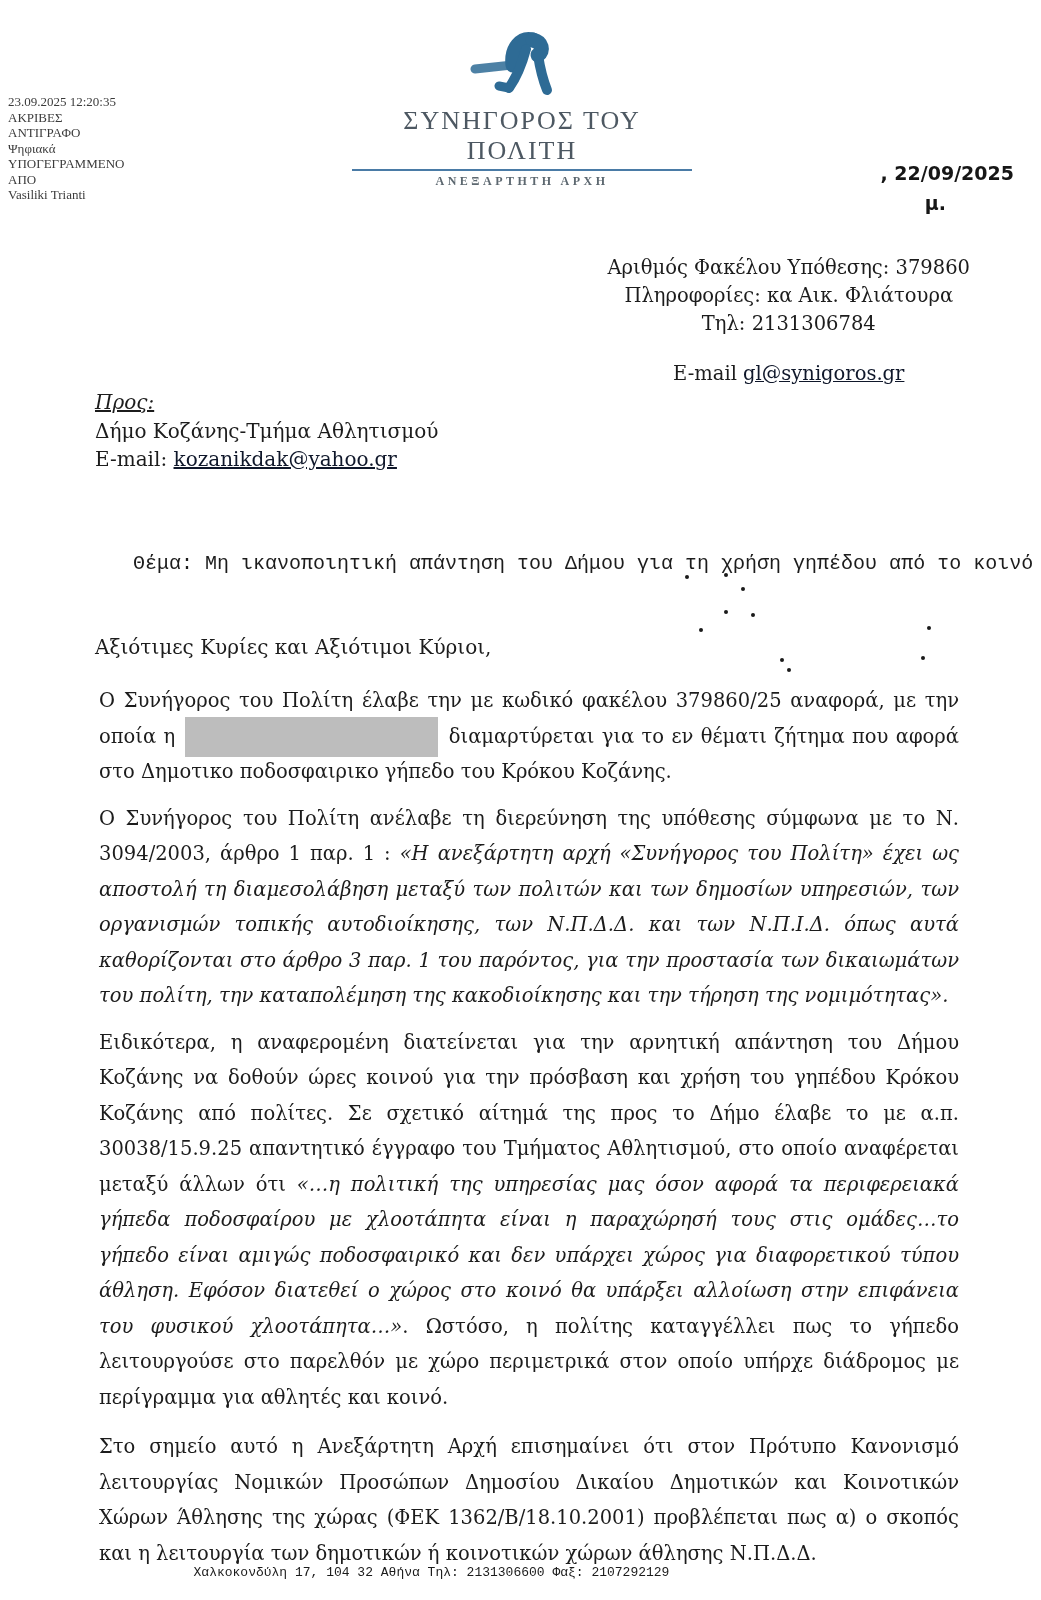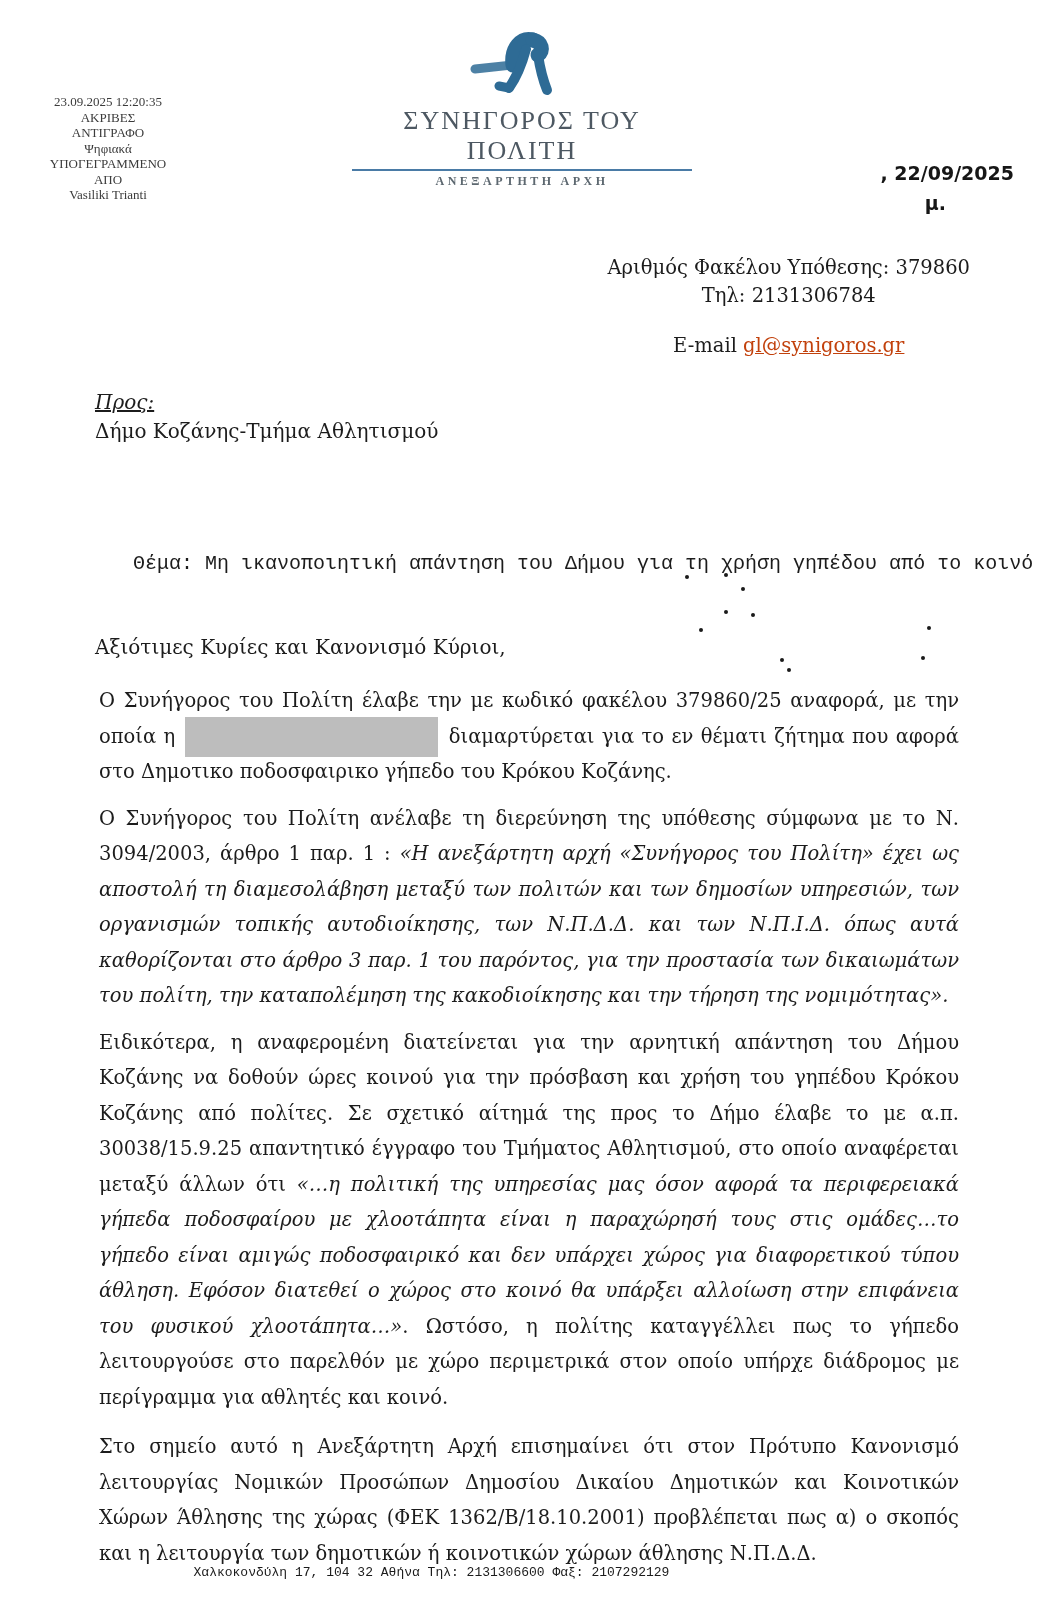--- a/index.html
+++ b/index.html
@@ -9,21 +9,20 @@
     -webkit-font-smoothing:antialiased;
   }
   .abs{position:absolute;}
 
   
   .stamp{
     left:8px;top:94px;width:200px;
     font-family:"Liberation Serif", serif;
     font-size:13px;line-height:15.5px;color:#3b3b3b;
     white-space:pre-line;
-    text-align:center;
   }
 
   
   .logo{left:352px;top:28px;width:340px;text-align:center;}
   .logo-symbol{display:block;margin:0 auto;}
   .logo-title{
     display:block;margin-top:8px;padding-bottom:3px;
     font-family:"Liberation Serif", serif;
     font-size:26px;letter-spacing:2px;color:#4d5862;
     border-bottom:2px solid #4a7ba6;
@@ -43,21 +42,21 @@
   .hdr-line2{display:flex;justify-content:flex-end;}
   .hdr-line2 .prefix{margin-right:68px;}
 
   
   .case-info{
     right:71px;top:254px;text-align:center;
     font-size:19.5px;line-height:28px;color:#1c1c1c;
   }
   .case-info .email-row{margin-top:22px;}
 
-  a.link,.link{color:#c2410c;text-decoration:underline;cursor:pointer;}
+  a.link,.link{color:#0f172a;text-decoration:underline;cursor:pointer;}
 
   
   .recipient{left:95px;top:388px;font-size:20px;line-height:28.5px;}
   .to-label{font-style:italic;text-decoration:underline;}
 
   .subject{left:133px;top:552px;font-size:20px;font-family:Liberation Mono, monospace;}
 
   .salutation{left:95px;top:635px;font-size:20px;}
 
   
@@ -108,34 +107,38 @@
 
 <div class="abs hdr-right">
   <div>, 22/09/2025</div>
   <div class="hdr-line2">
     <span class="prefix">μ.</span>
   </div>
 </div>
 
 <div class="abs case-info">
   <div>Αριθμός Φακέλου Υπόθεσης: 379860</div>
+  <div>Πληροφορίες: κα Αικ. Φλιάτουρα</div>
   <div>Τηλ: 2131306784</div>
   <div class="email-row">
     <span>E-mail </span><a class="link">gl@synigoros.gr</a>
   </div>
 </div>
 
 <div class="abs recipient">
   <div class="to-label">Προς:</div>
   <div>Δήμο Κοζάνης-Τμήμα Αθλητισμού</div>
+  <div>
+    <span>E-mail: </span><a class="link">kozanikdak@yahoo.gr</a>
+  </div>
 </div>
 
 <div class="abs subject">Θέμα: Μη ικανοποιητική απάντηση του Δήμου για τη χρήση γηπέδου από το κοινό</div>
 
-<div class="abs salutation">Αξιότιμες Κυρίες και Κανονισμό Κύριοι,</div>
+<div class="abs salutation">Αξιότιμες Κυρίες και Αξιότιμοι Κύριοι,</div>
 
 <div class="abs body-text">
   <p><span>Ο Συνήγορος του Πολίτη έλαβε την με κωδικό φακέλου 379860/25 αναφορά, με την οποία η </span><span class="redaction"></span><span> διαμαρτύρεται για το εν θέματι ζήτημα που αφορά στο Δημοτικο ποδοσφαιρικο γήπεδο του Κρόκου Κοζάνης.</span></p>
   <p><span>Ο Συνήγορος του Πολίτη ανέλαβε τη διερεύνηση της υπόθεσης σύμφωνα με το Ν. 3094/2003, άρθρο 1 παρ. 1 : </span><span class="it">«Η ανεξάρτητη αρχή «Συνήγορος του Πολίτη» έχει ως αποστολή τη διαμεσολάβηση μεταξύ των πολιτών και των δημοσίων υπηρεσιών, των οργανισμών τοπικής αυτοδιοίκησης, των Ν.Π.Δ.Δ. και των Ν.Π.Ι.Δ. όπως αυτά καθορίζονται στο άρθρο 3 παρ. 1 του παρόντος, για την προστασία των δικαιωμάτων του πολίτη, την καταπολέμηση της κακοδιοίκησης και την τήρηση της νομιμότητας».</span></p>
   <p><span>Ειδικότερα, η αναφερομένη διατείνεται για την αρνητική απάντηση του Δήμου Κοζάνης να δοθούν ώρες κοινού για την πρόσβαση και χρήση του γηπέδου Κρόκου Κοζάνης από πολίτες. Σε σχετικό αίτημά της προς το Δήμο έλαβε το με α.π. 30038/15.9.25 απαντητικό έγγραφο του Τμήματος Αθλητισμού, στο οποίο αναφέρεται μεταξύ άλλων ότι </span><span class="it">«…η πολιτική της υπηρεσίας μας όσον αφορά τα περιφερειακά γήπεδα ποδοσφαίρου με χλοοτάπητα είναι η παραχώρησή τους στις ομάδες…το γήπεδο είναι αμιγώς ποδοσφαιρικό και δεν υπάρχει χώρος για διαφορετικού τύπου άθληση. Εφόσον διατεθεί ο χώρος στο κοινό θα υπάρξει αλλοίωση στην επιφάνεια του φυσικού χλοοτάπητα…»</span><span>. Ωστόσο, η πολίτης καταγγέλλει πως το γήπεδο λειτουργούσε στο παρελθόν με χώρο περιμετρικά στον οποίο υπήρχε διάδρομος με περίγραμμα για αθλητές και κοινό.</span></p>
   <p class="last"><span>Στο σημείο αυτό η Ανεξάρτητη Αρχή επισημαίνει ότι στον Πρότυπο Κανονισμό λειτουργίας Νομικών Προσώπων Δημοσίου Δικαίου Δημοτικών και Κοινοτικών Χώρων Άθλησης της χώρας (ΦΕΚ 1362/Β/18.10.2001) προβλέπεται πως α) ο σκοπός και η λειτουργία των δημοτικών ή κοινοτικών χώρων άθλησης Ν.Π.Δ.Δ.</span></p>
 </div>
 
 <div id="dots">
     <div class="dot" style="left: 685px; top: 575px;"></div>

